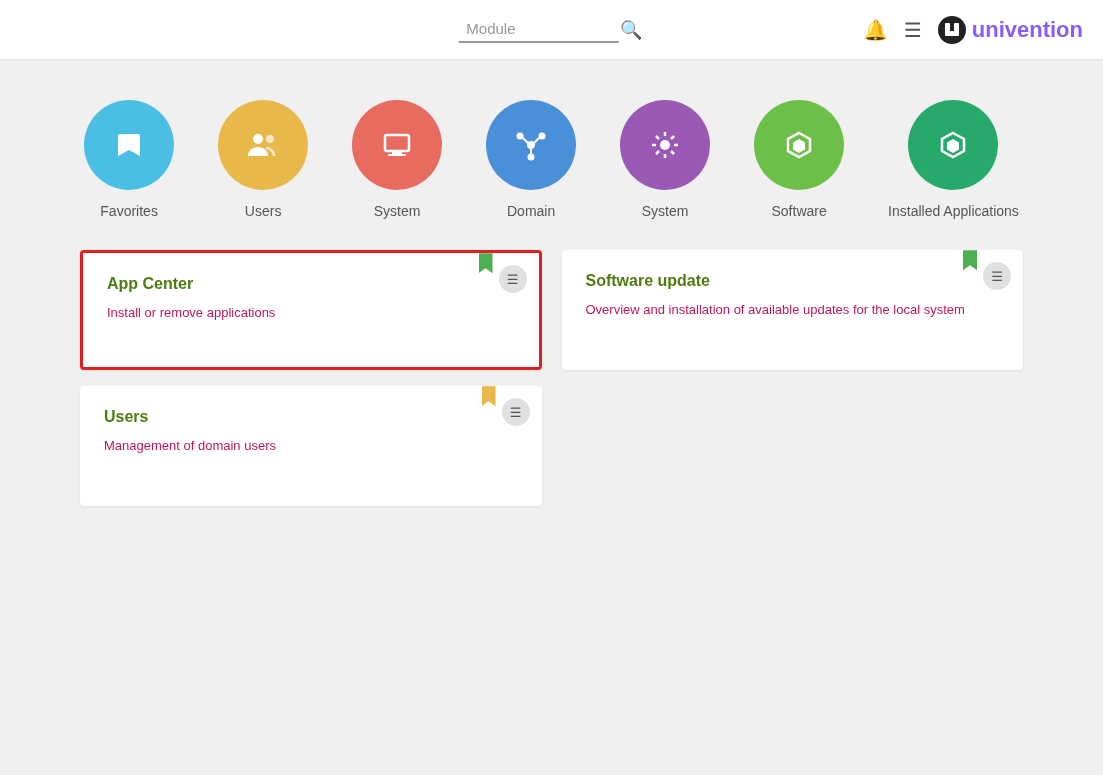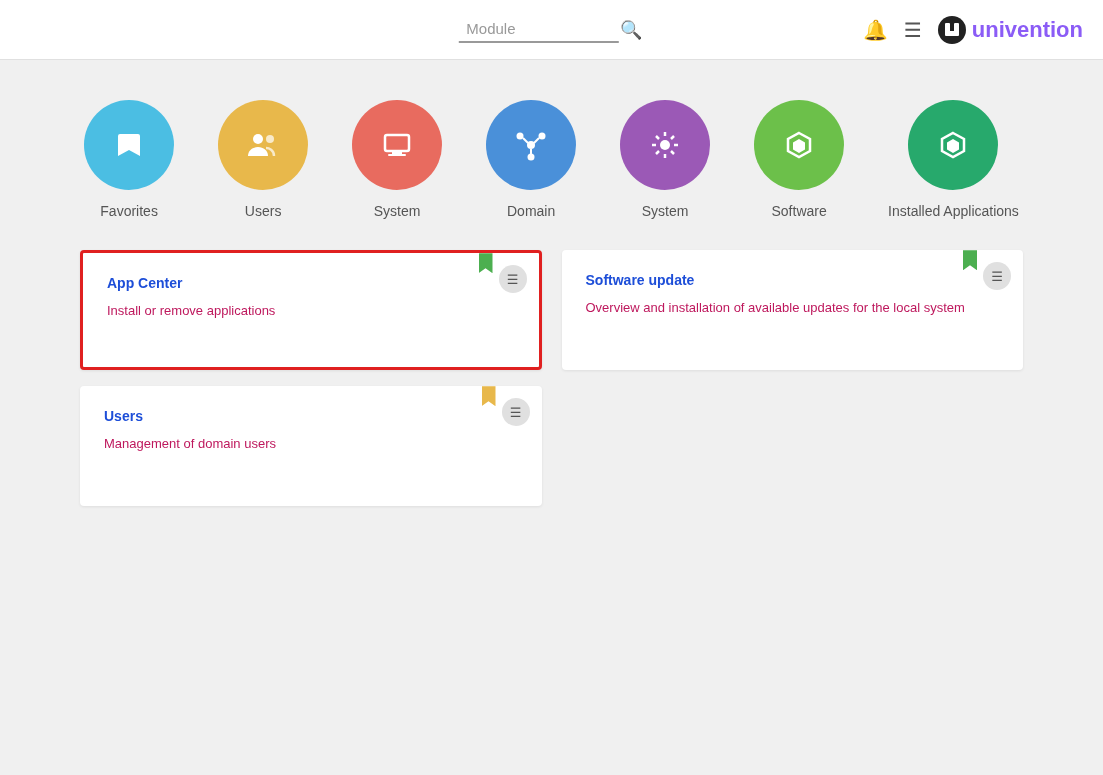--- a/index.html
+++ b/index.html
@@ -135,23 +135,23 @@
       padding: 22px 20px 22px 24px;
       position: relative;
       box-shadow: 0 1px 3px rgba(0,0,0,0.08);
       min-height: 120px;
       cursor: pointer;
     }
     .card.selected {
       border: 3px solid #e02020;
     }
     .card-title {
-      font-size: 14px;
+      font-size: 16px;
       font-weight: bold;
-      color: #1d4ed8;
+      color: #4d7c0f;
       margin-bottom: 10px;
     }
     .card-desc {
       font-size: 13px;
       color: #be185d;
       line-height: 1.5;
     }
     .card-menu-btn {
       position: absolute;
       top: 12px;

